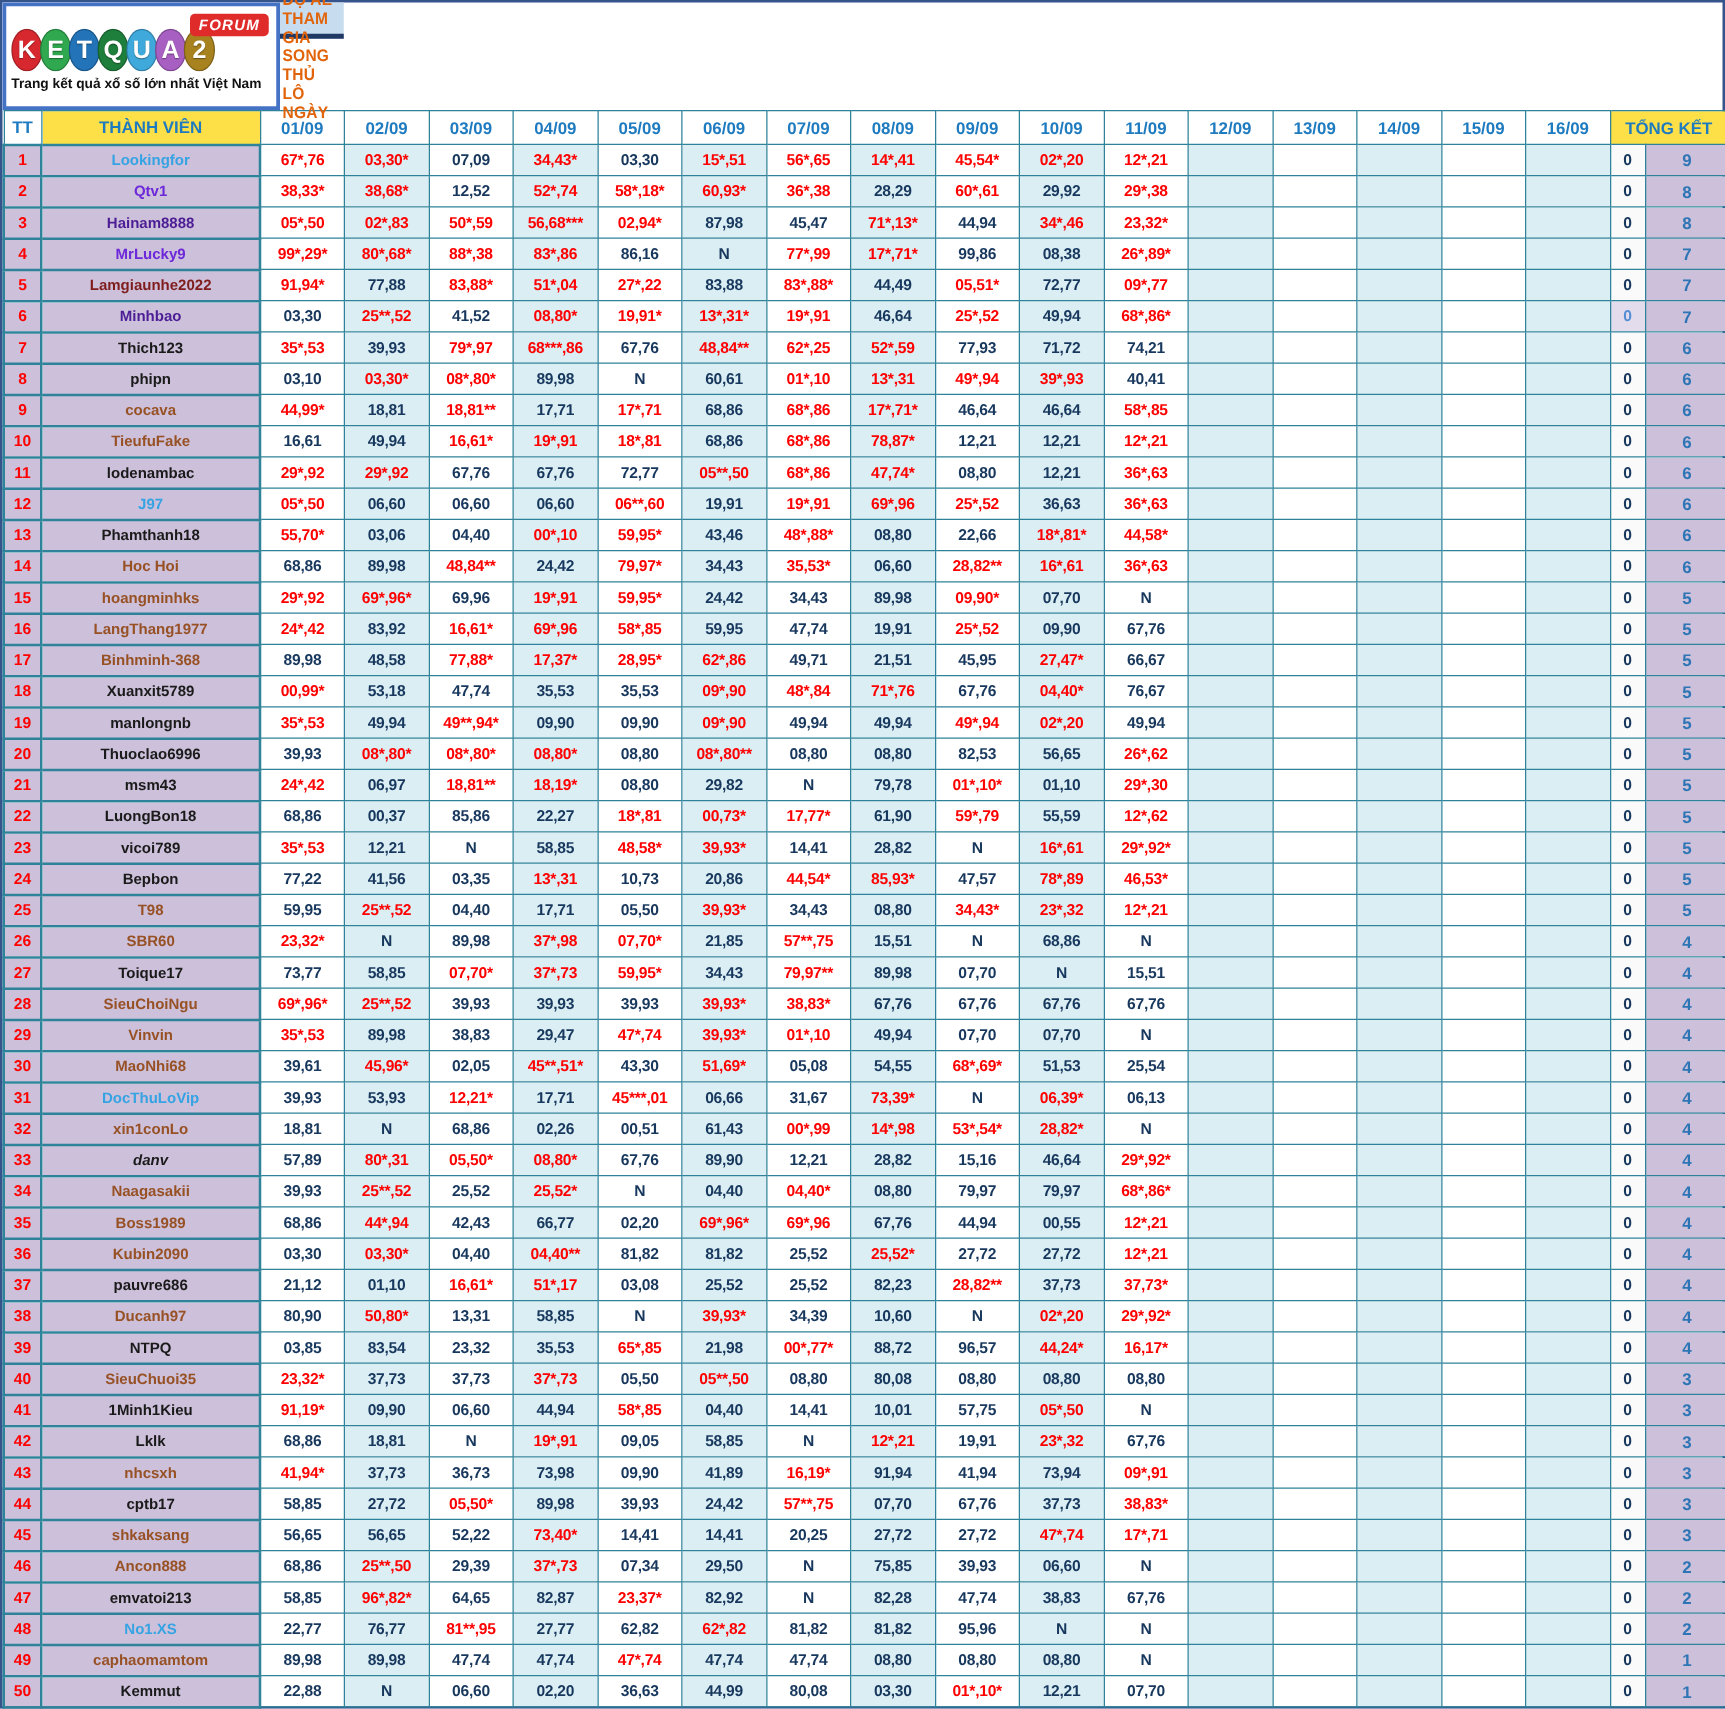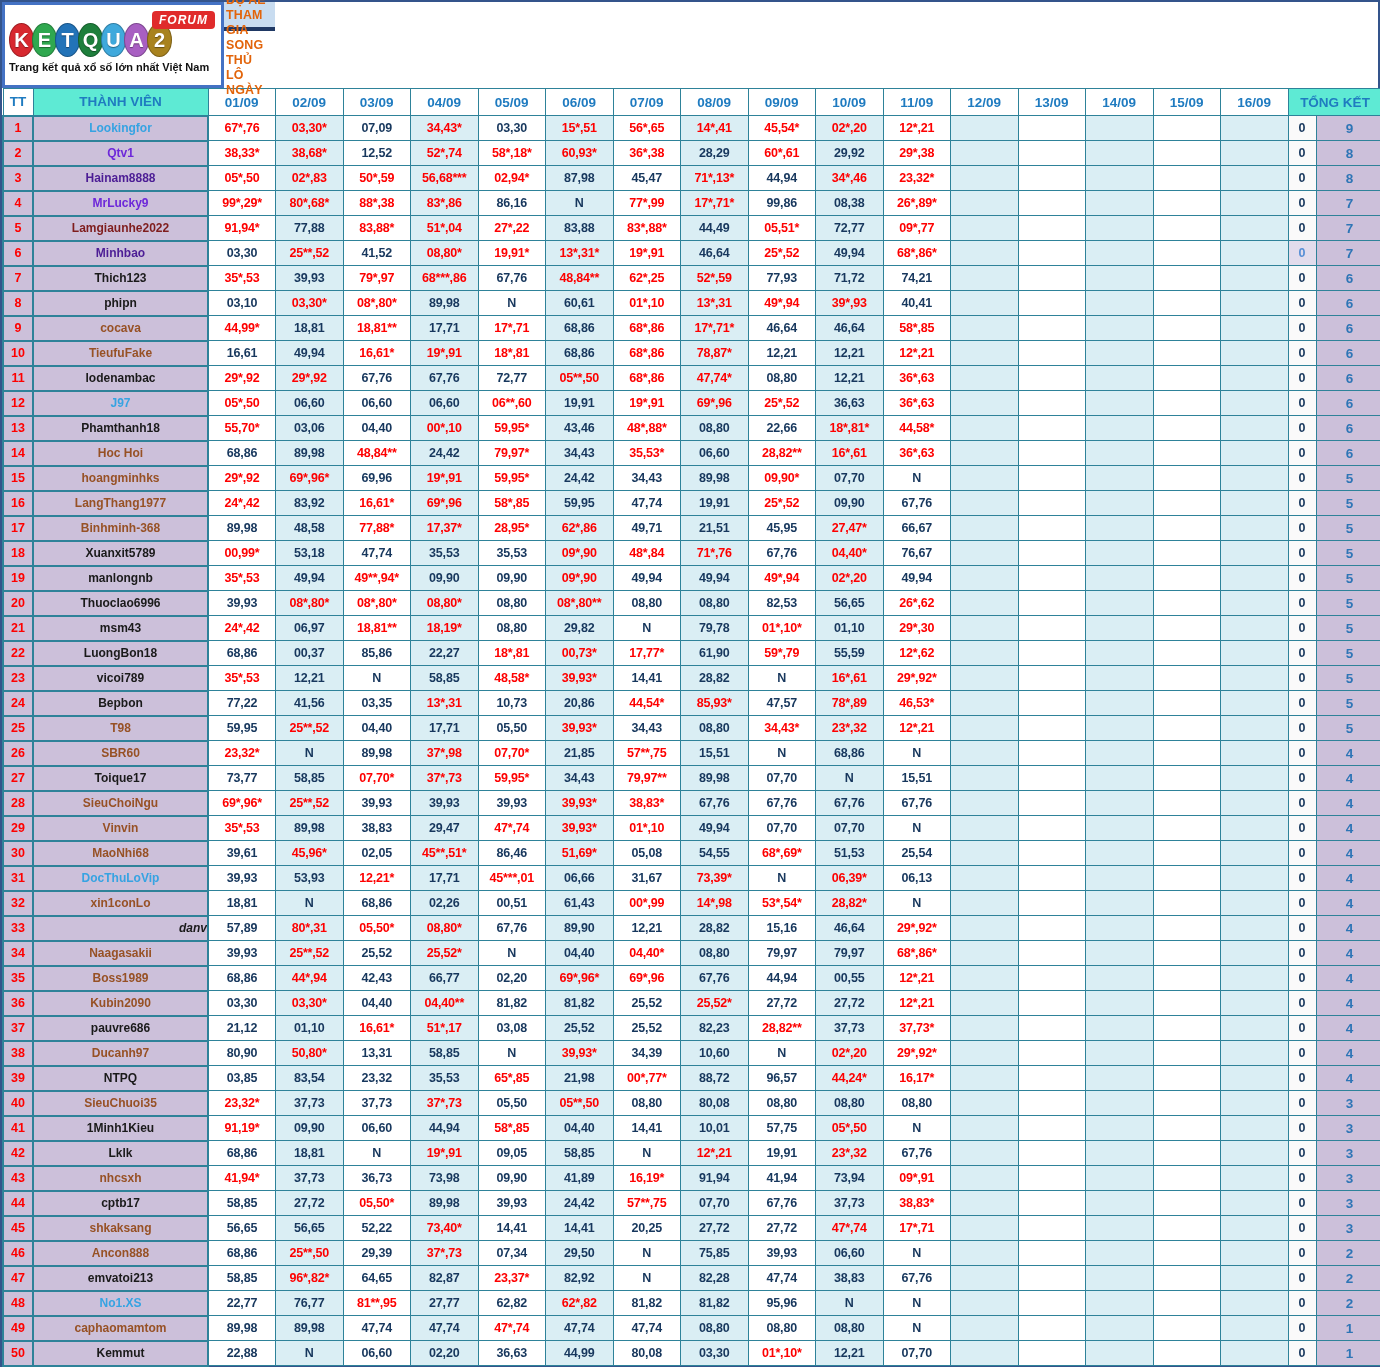--- a/index.html
+++ b/index.html
@@ -28,40 +28,40 @@
   .title-band span { color:#17375D; font-weight:bold; font-size:31px; letter-spacing:.5px;
     transform:scaleX(.88); display:inline-block; }
 
   
   table { border-collapse:collapse; table-layout:fixed; width:1380px; }
   th, td { border:1px solid #2E8299; text-align:center; vertical-align:middle; overflow:hidden; white-space:nowrap; }
   thead tr { height:27px; }
   tbody tr { height:25px; }
 
   th { background:#fff; color:#1F7BC0; font-size:13.5px; font-weight:bold; }
-  th.th-member, th.th-total { background:#5eead4; }
+  th.th-member, th.th-total { background:#fde047; }
   th.th-total { border-right:3px solid #C0622F; }
 
   td.tt { background:#CCC0DA; color:#FE0000; font-weight:bold; font-size:12.5px; border-width:2px; }
   td.member { background:#CCC0DA; font-weight:bold; font-size:12px; border-width:2px; cursor:pointer; }
   td.val { font-weight:bold; font-size:12.5px; color:#17375D; letter-spacing:-.2px; }
   td.val.red { color:#FE0000; }
   td.col-even { background:#FFFFFF; }
   td.col-odd { background:#DAEEF4; }
   td.zero { background:#FAFAFA; color:#17375D; font-weight:bold; font-size:12.5px; }
   td.zero.special { background:#E2DCEC; color:#558ED5; }
   td.total { background:#CCC0DA; color:#2E75B6; font-weight:bold; font-size:13.5px; }
 
   .n-blue   { color:#36A3E2; }
   .n-maroon { color:#6d28d9; }
   .n-orange { color:#4c1d95; }
   .n-brown  { color:#975125; }
   .n-darkbrown { color:#7f1d1d; }
   .n-black  { color:#1A1A1A; }
-  .italic   { font-style:italic;text-align:right; }
+  .italic   { font-style:italic; }
 </style>
 </head>
 <body>
 
 <div class="page">
   <div class="top">
     <div class="logo-box">
       <div class="logo-letters" id="logo-letters">
           <span class="logo-letter" style="background: rgb(215, 40, 47);">K</span>
           <span class="logo-letter" style="background: rgb(47, 168, 79);">E</span>
@@ -766,21 +766,21 @@
           <td class="zero">0</td>
           <td class="total">4</td>
         </tr>
         <tr>
           <td class="tt">30</td>
           <td class="member n-brown">MaoNhi68</td>
           <td class="val col-even">39,61</td>
           <td class="val col-odd red">45,96*</td>
           <td class="val col-even">02,05</td>
           <td class="val col-odd red">45**,51*</td>
-          <td class="val col-even">86,46</td>
+          <td class="val col-even">43,30</td>
           <td class="val col-odd red">51,69*</td>
           <td class="val col-even">05,08</td>
           <td class="val col-odd">54,55</td>
           <td class="val col-even red">68*,69*</td>
           <td class="val col-odd">51,53</td>
           <td class="val col-even">25,54</td>
           <td class="val col-odd"></td>
           <td class="val col-even"></td>
           <td class="val col-odd"></td>
           <td class="val col-even"></td>

